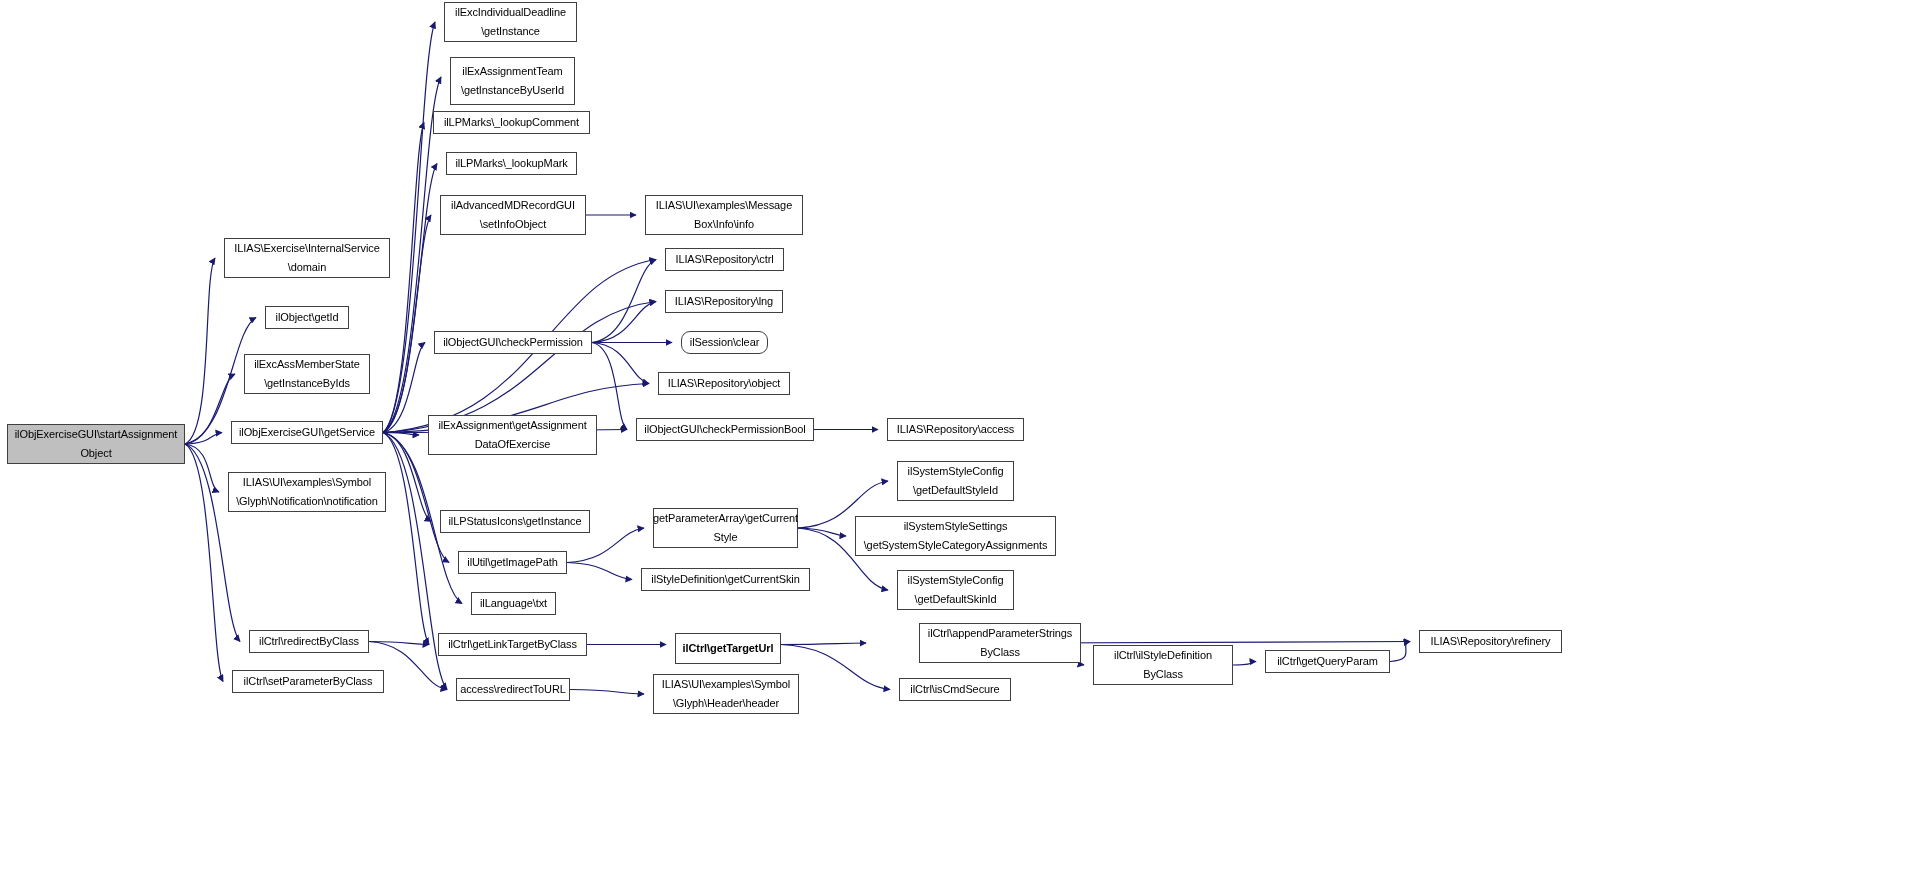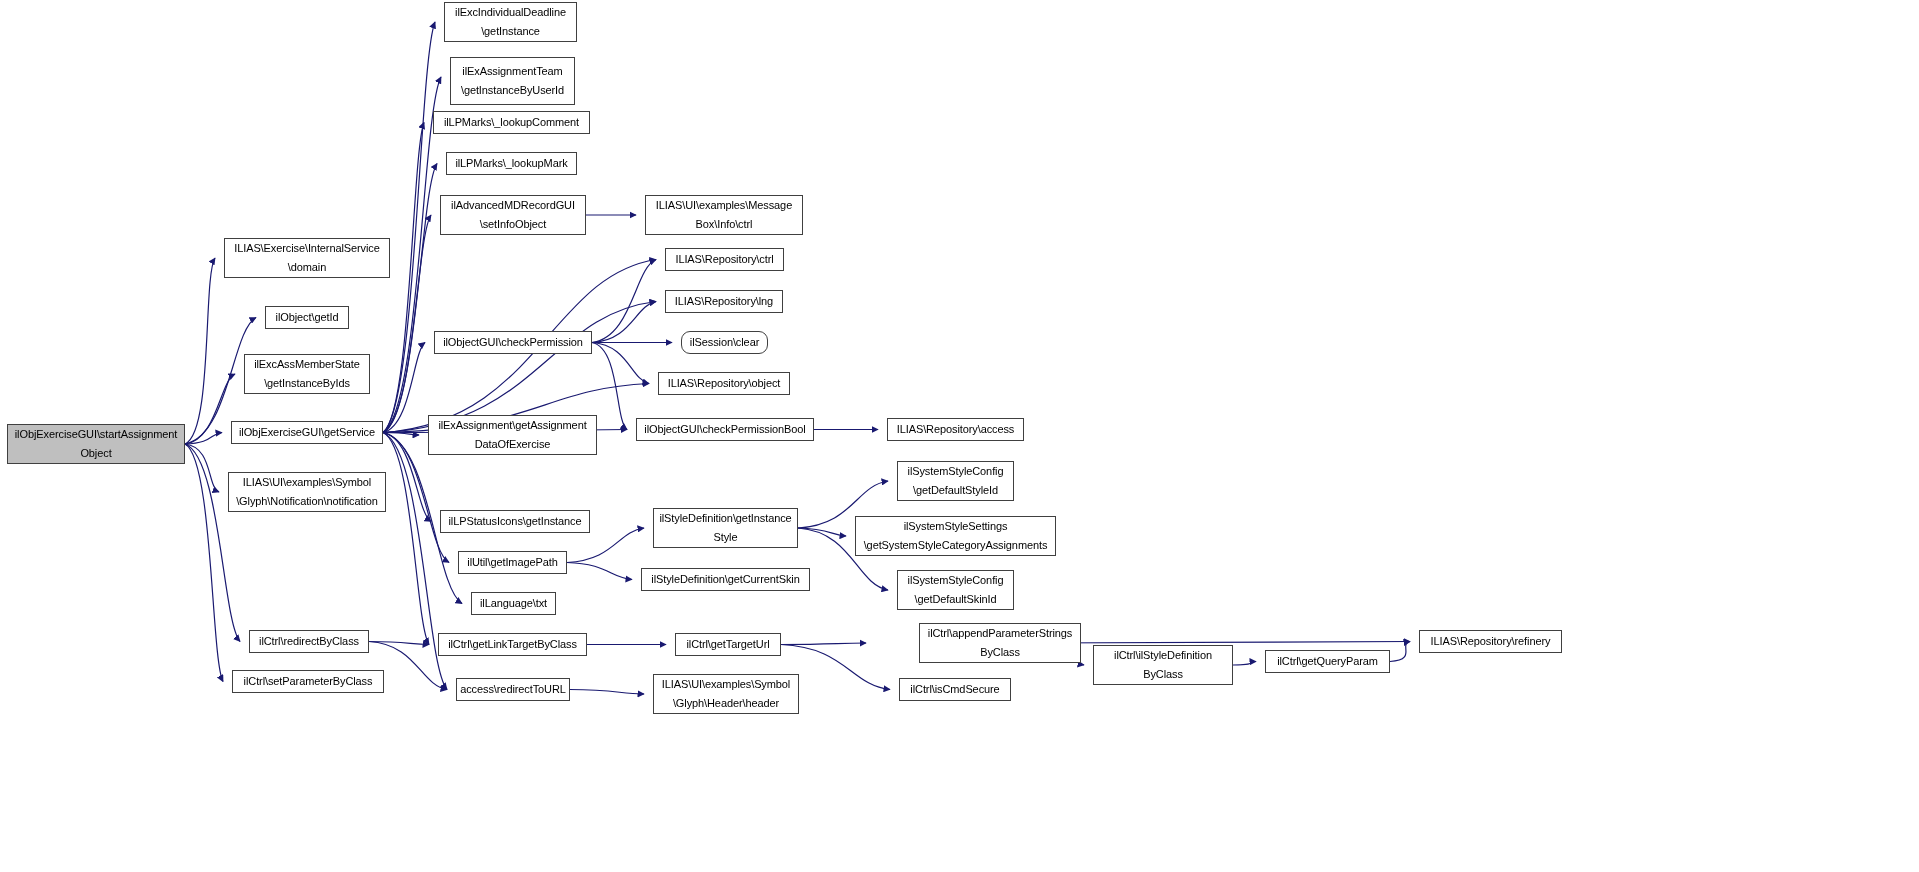--- a/index.html
+++ b/index.html
@@ -129,30 +129,30 @@
 \setInfoObject</div>
       <div class="node" style="left: 434px; top: 331px; width: 158px; height: 23px;">ilObjectGUI\checkPermission</div>
       <div class="node" style="left: 428px; top: 415px; width: 169px; height: 40px;">ilExAssignment\getAssignment
 DataOfExercise</div>
       <div class="node" style="left: 440px; top: 510px; width: 150px; height: 23px;">ilLPStatusIcons\getInstance</div>
       <div class="node" style="left: 458px; top: 551px; width: 109px; height: 23px;">ilUtil\getImagePath</div>
       <div class="node" style="left: 471px; top: 592px; width: 85px; height: 23px;">ilLanguage\txt</div>
       <div class="node" style="left: 438px; top: 633px; width: 149px; height: 23px;">ilCtrl\getLinkTargetByClass</div>
       <div class="node" style="left: 456px; top: 678px; width: 114px; height: 23px;">access\redirectToURL</div>
       <div class="node" style="left: 645px; top: 195px; width: 158px; height: 40px;">ILIAS\UI\examples\Message
-Box\Info\ctrl</div>
+Box\Info\info</div>
       <div class="node" style="left: 665px; top: 248px; width: 119px; height: 23px;">ILIAS\Repository\ctrl</div>
       <div class="node" style="left: 665px; top: 290px; width: 118px; height: 23px;">ILIAS\Repository\lng</div>
       <div class="node" style="left: 681px; top: 331px; width: 87px; height: 23px; border-radius: 9px;">ilSession\clear</div>
       <div class="node" style="left: 658px; top: 372px; width: 132px; height: 23px;">ILIAS\Repository\object</div>
       <div class="node" style="left: 636px; top: 418px; width: 178px; height: 23px;">ilObjectGUI\checkPermissionBool</div>
-      <div class="node" style="left: 653px; top: 508px; width: 145px; height: 40px;">ilStyleDefinition\getInstance
+      <div class="node" style="left: 653px; top: 508px; width: 145px; height: 40px;">getParameterArray\getCurrent
 Style</div>
       <div class="node" style="left: 641px; top: 568px; width: 169px; height: 23px;">ilStyleDefinition\getCurrentSkin</div>
-      <div class="node" style="left: 675px; top: 633px; width: 106px; height: 23px;">ilCtrl\getTargetUrl</div>
+      <div class="node" style="left: 675px; top: 633px; width: 106px; height: 31px; font-weight: bold;">ilCtrl\getTargetUrl</div>
       <div class="node" style="left: 653px; top: 674px; width: 146px; height: 40px;">ILIAS\UI\examples\Symbol
 \Glyph\Header\header</div>
       <div class="node" style="left: 887px; top: 418px; width: 137px; height: 23px;">ILIAS\Repository\access</div>
       <div class="node" style="left: 897px; top: 461px; width: 117px; height: 40px;">ilSystemStyleConfig
 \getDefaultStyleId</div>
       <div class="node" style="left: 855px; top: 516px; width: 201px; height: 40px;">ilSystemStyleSettings
 \getSystemStyleCategoryAssignments</div>
       <div class="node" style="left: 897px; top: 570px; width: 117px; height: 40px;">ilSystemStyleConfig
 \getDefaultSkinId</div>
       <div class="node" style="left: 875px; top: 623px; width: 162px; height: 40px; margin-left: 44px;">ilCtrl\appendParameterStrings

